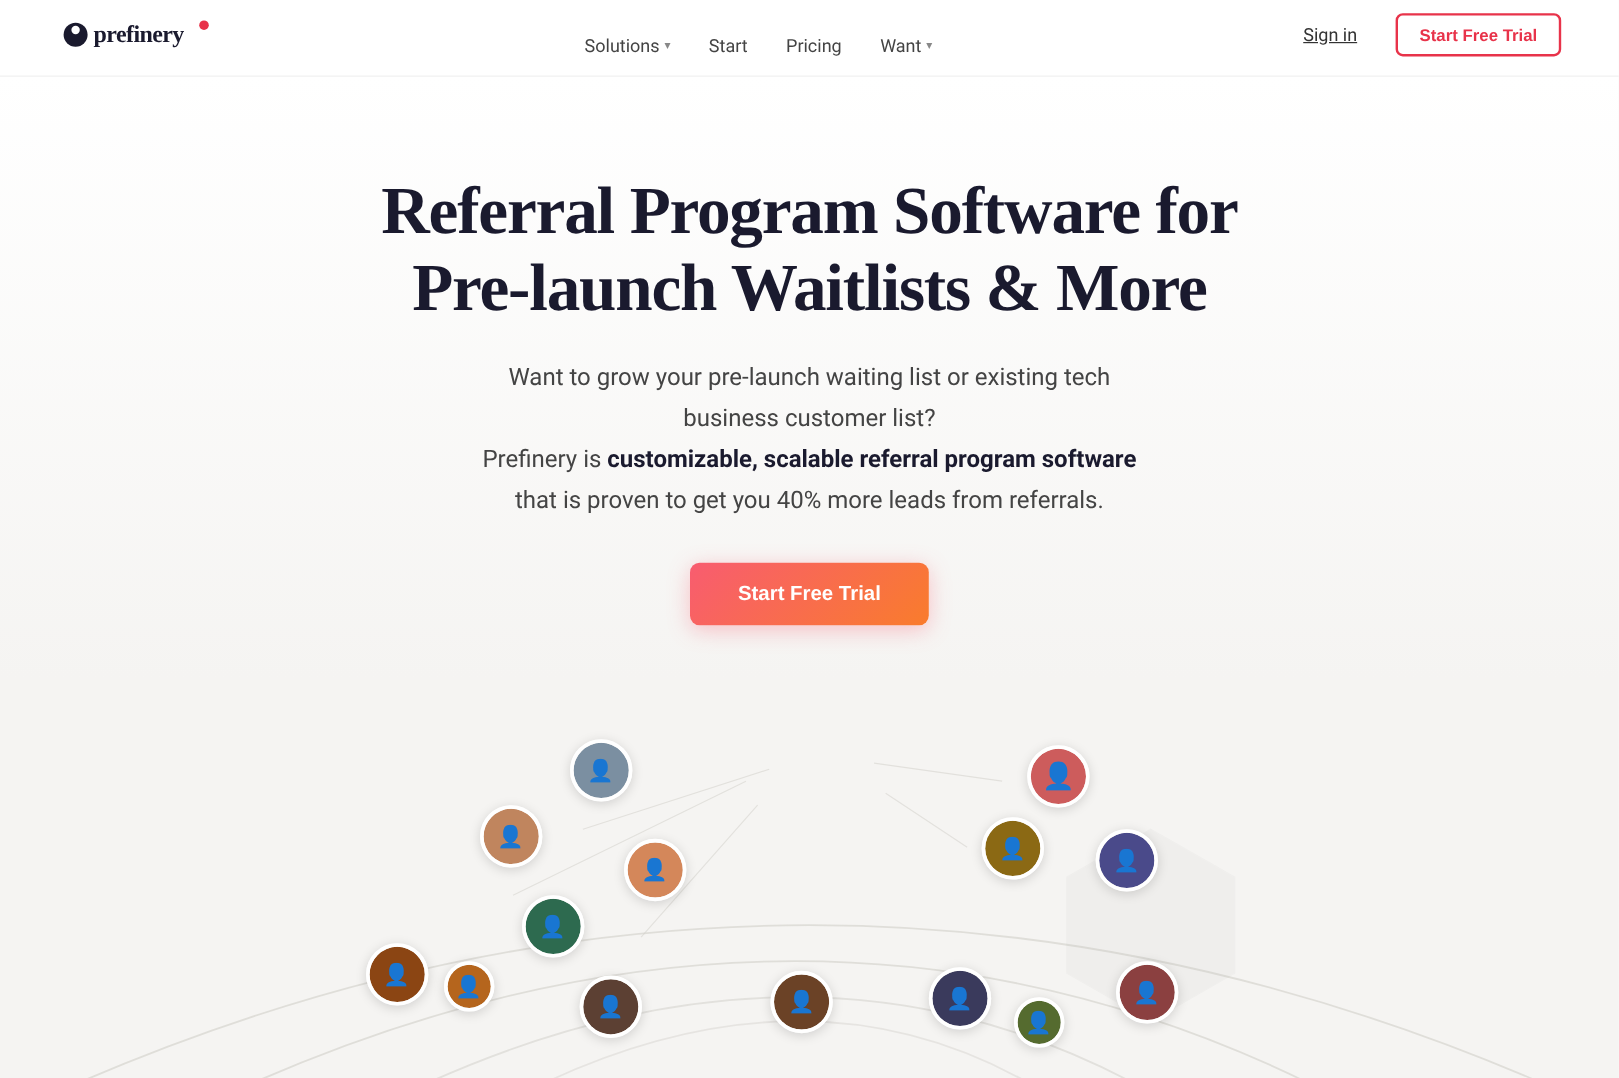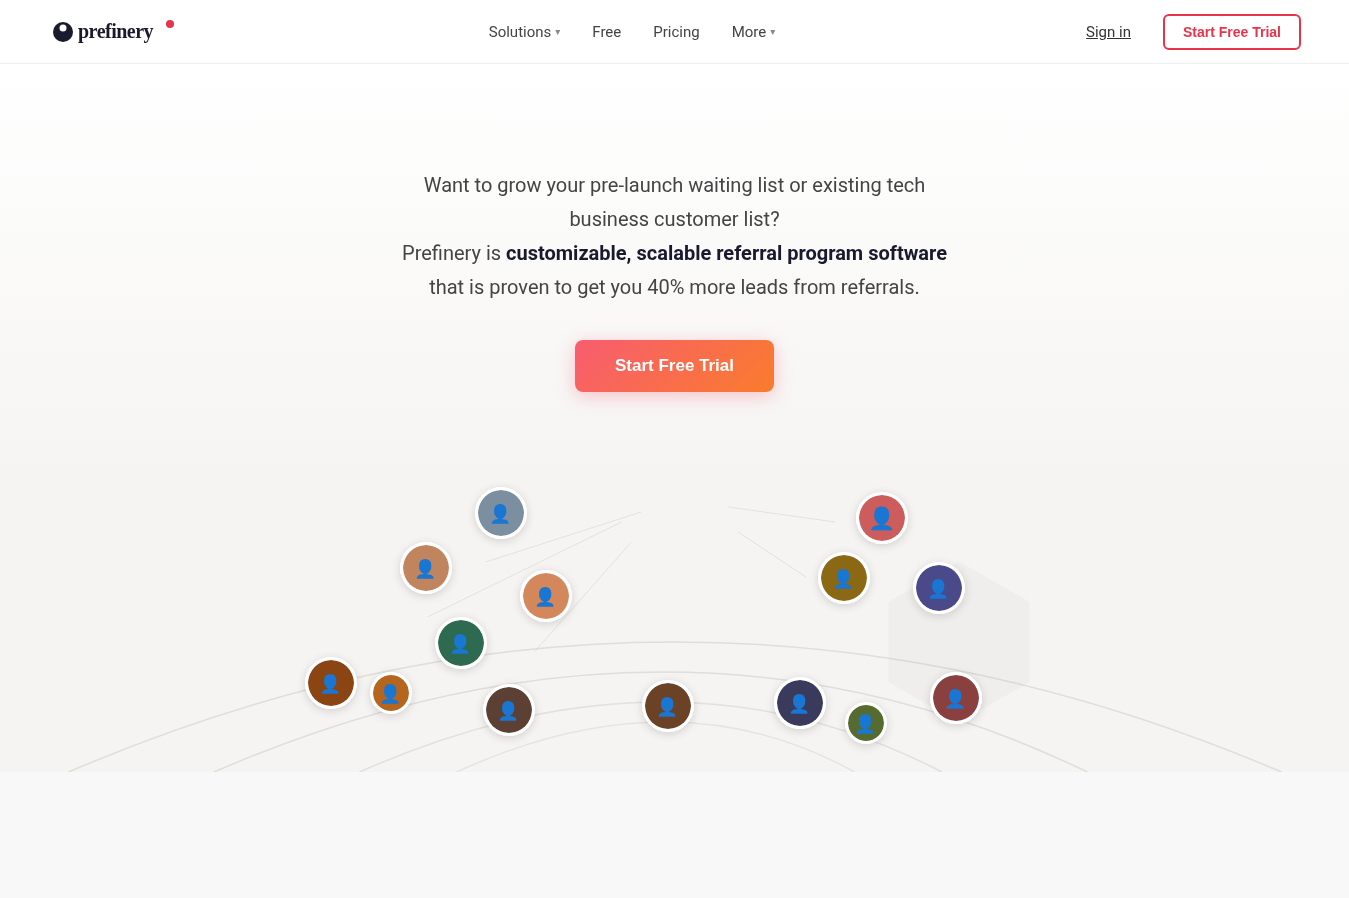--- a/index.html
+++ b/index.html
@@ -6,23 +6,23 @@
     body {
       font-family: -apple-system, BlinkMacSystemFont, 'Segoe UI', Roboto, sans-serif;
       background: #f8f8f8;
       min-height: 898px;
       overflow-x: hidden;
     }
 
     
     nav {
       display: flex;
-      align-items: center;
+      align-items: flex-end;
       justify-content: space-between;
-      padding: 4px 48px;
+      padding: 16px 48px;
       height: 64px;
       background: #fff;
       border-bottom: 1px solid #eee;
     }
     .nav-logo {
       display: flex;
       align-items: center;
       font-size: 22px;
       font-weight: 700;
       color: #1a1a2e;
@@ -231,43 +231,47 @@
 
   <ul class="nav-links">
     <li>
       <a href="#">
         <span>Solutions</span>
         <span class="chevron-icon">▾</span>
       </a>
     </li>
     <li>
       <a href="#">
-        <span>Free</span>
+        <span>Start</span>
       </a>
     </li>
     <li>
       <a href="#">
         <span>Pricing</span>
       </a>
     </li>
     <li>
       <a href="#">
-        <span>More</span>
+        <span>Want</span>
         <span class="chevron-icon">▾</span>
       </a>
     </li>
   </ul>
 
   <div class="nav-actions">
     <span class="signin-link">Sign in</span>
     <button class="nav-cta-btn">Start Free Trial</button>
   </div>
 </nav>
 
 <section class="hero">
+  <h1 class="hero-title">
+    <span>Referral Program Software for</span><br>
+    <span>Pre-launch Waitlists &amp; More</span>
+  </h1>
 
   <p class="hero-subtitle">
     <span>Want to grow your pre-launch waiting list or existing tech business customer list?</span><br>
     <span>Prefinery is </span><strong>customizable, scalable referral program software</strong><span> that is proven to get you 40% more leads from referrals.</span>
   </p>
 
   <button class="hero-cta-btn">Start Free Trial</button>
 
   <div class="illustration-area">
 

